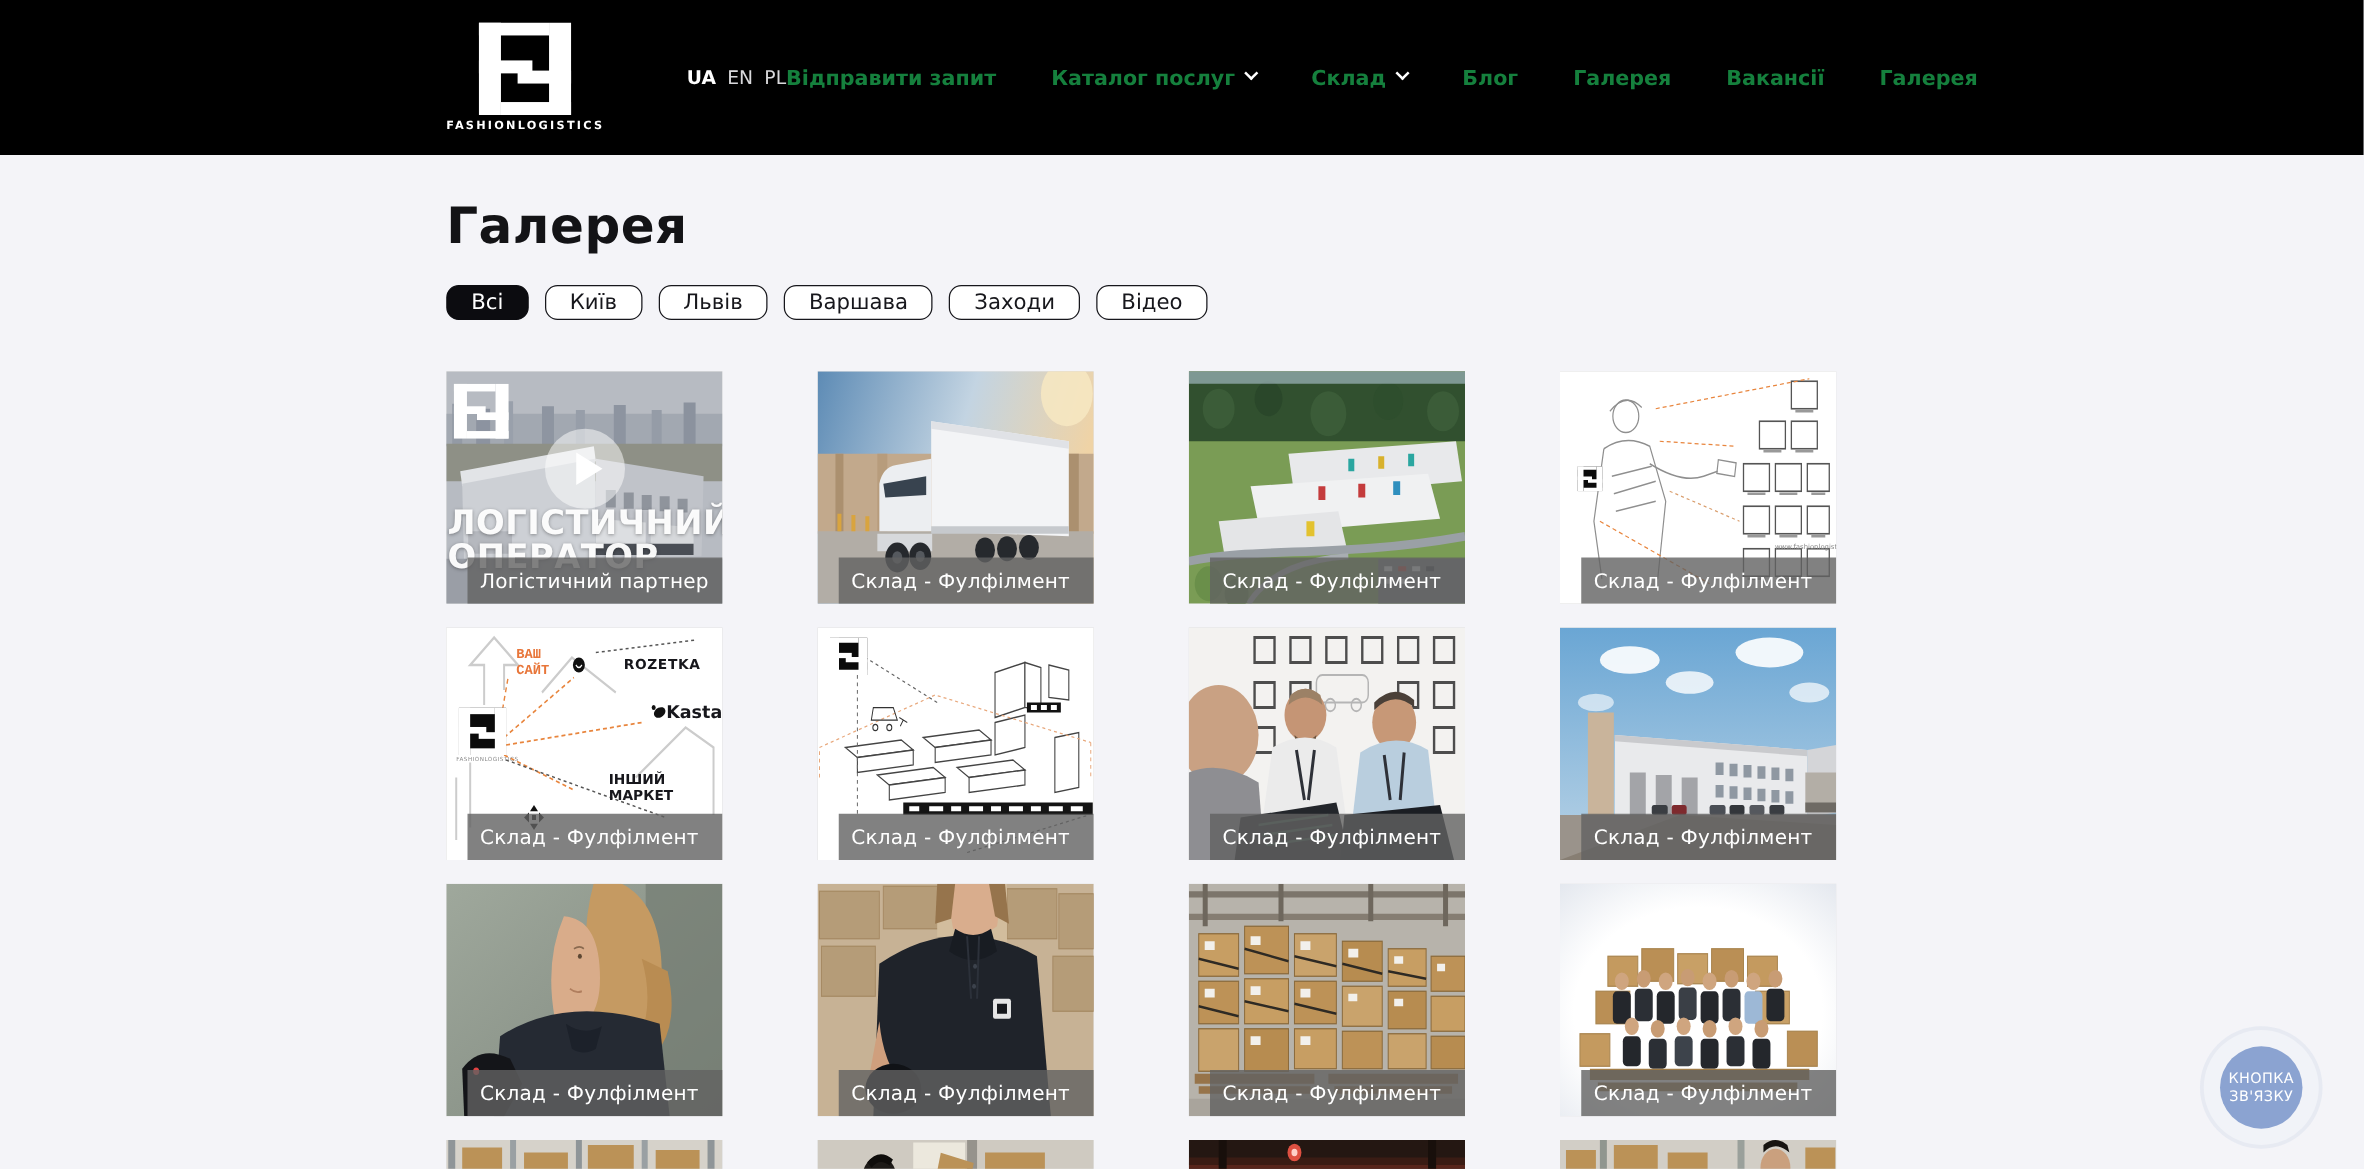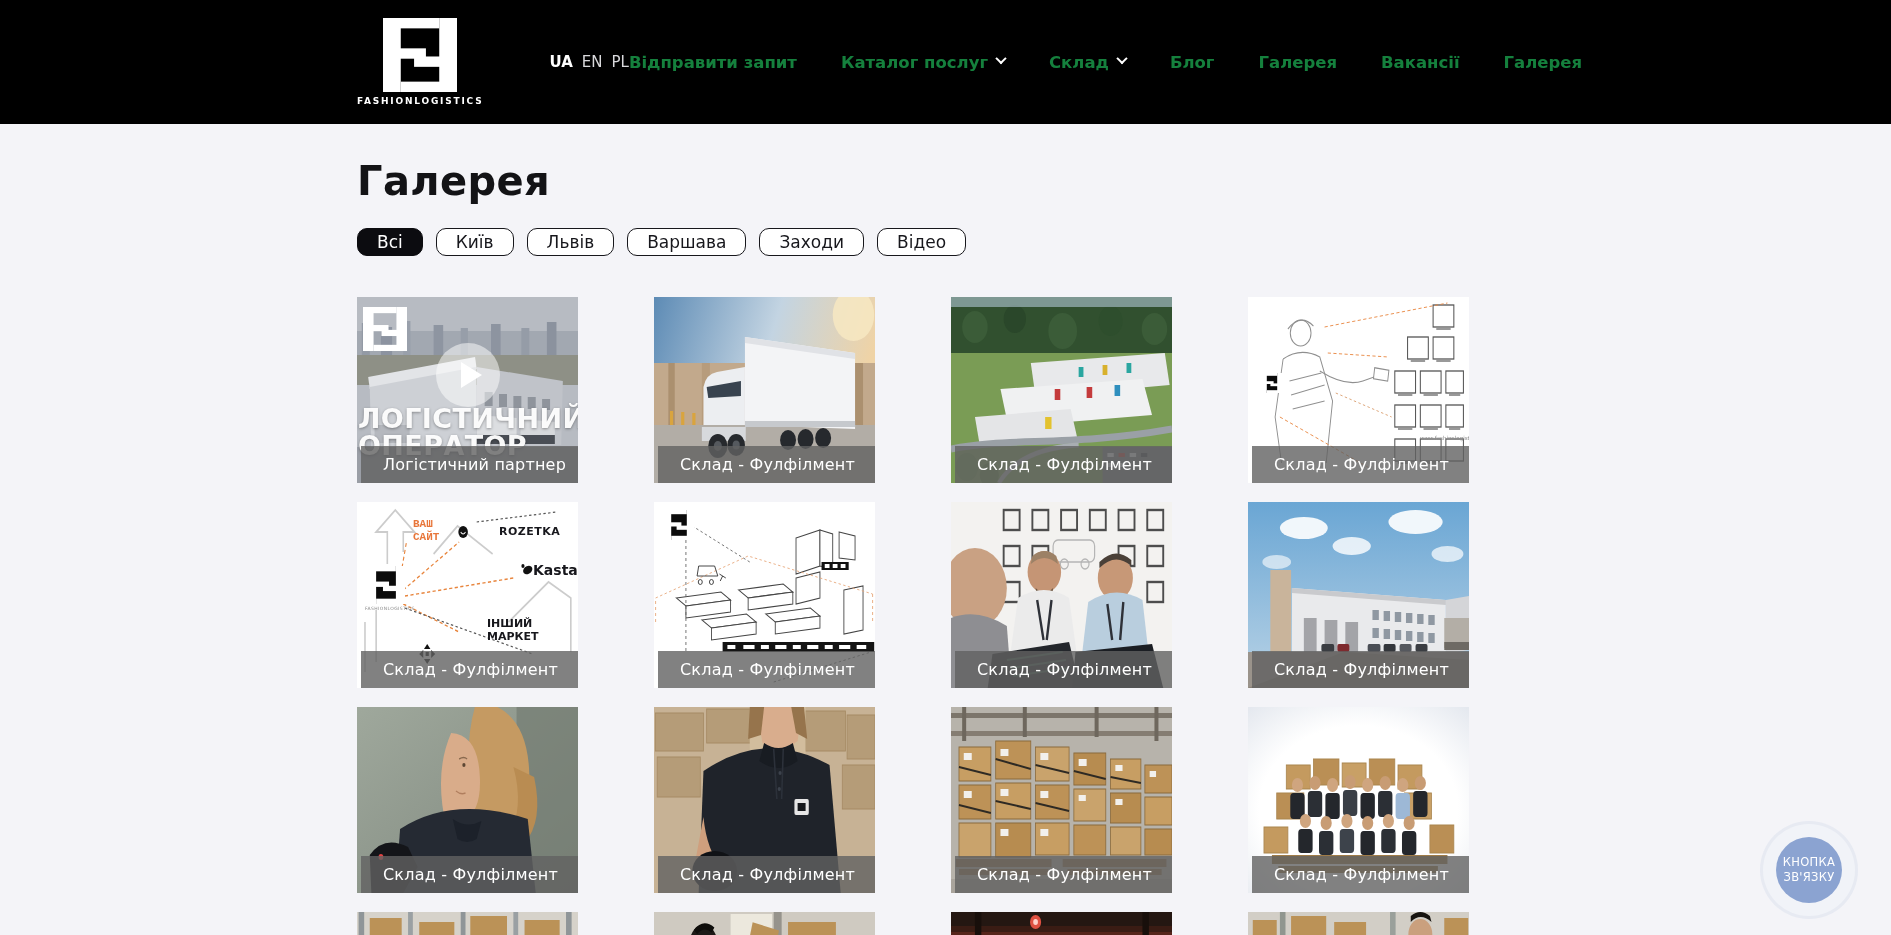--- a/index.html
+++ b/index.html
@@ -35,23 +35,23 @@
     height:28px; padding:0 19px; border-radius:10px; display:flex; align-items:center;
     background:#fff; border:1.5px solid #17171c; color:#17171c; font-size:17px; cursor:pointer;
     font-family:inherit; white-space:nowrap;
   }
   .filter-btn.active { background:#0c0c10; color:#fff; border-color:#0c0c10; }
 
   .grid { display:grid; grid-template-columns:repeat(4,277px); column-gap:20px; row-gap:19px; }
   .tile { position:relative; width:221px; height:186px; overflow:hidden; background:#ddd; margin:0; cursor:pointer; }
   .tile .scene { position:absolute; inset:0; width:100%; height:100%; display:block; }
   .tile-caption {
-    position:absolute; left:4px; right:0; bottom:0; height:37px; z-index:6;
+    position:absolute; left:17px; right:0; bottom:0; height:37px; z-index:6;
     background:rgba(97,97,97,.8); color:#fff; display:flex; align-items:center;
-    padding-left:22px; font-size:16px; letter-spacing:.2px;
+    padding-left:10px; font-size:16px; letter-spacing:.2px;
   }
   .tile-logo { position:absolute; z-index:4; }
   .play-btn {
     position:absolute; left:50%; top:42%; transform:translate(-50%,-50%);
     width:64px; height:64px; border-radius:50%; background:rgba(255,255,255,.5);
     display:flex; align-items:center; justify-content:center; z-index:5;
   }
   .play-tri { width:0; height:0; border-left:21px solid #fff; border-top:13px solid transparent; border-bottom:13px solid transparent; margin-left:7px; }
   .video-title {
     position:absolute; left:1px; bottom:24px; z-index:3; color:rgba(255,255,255,.96);

